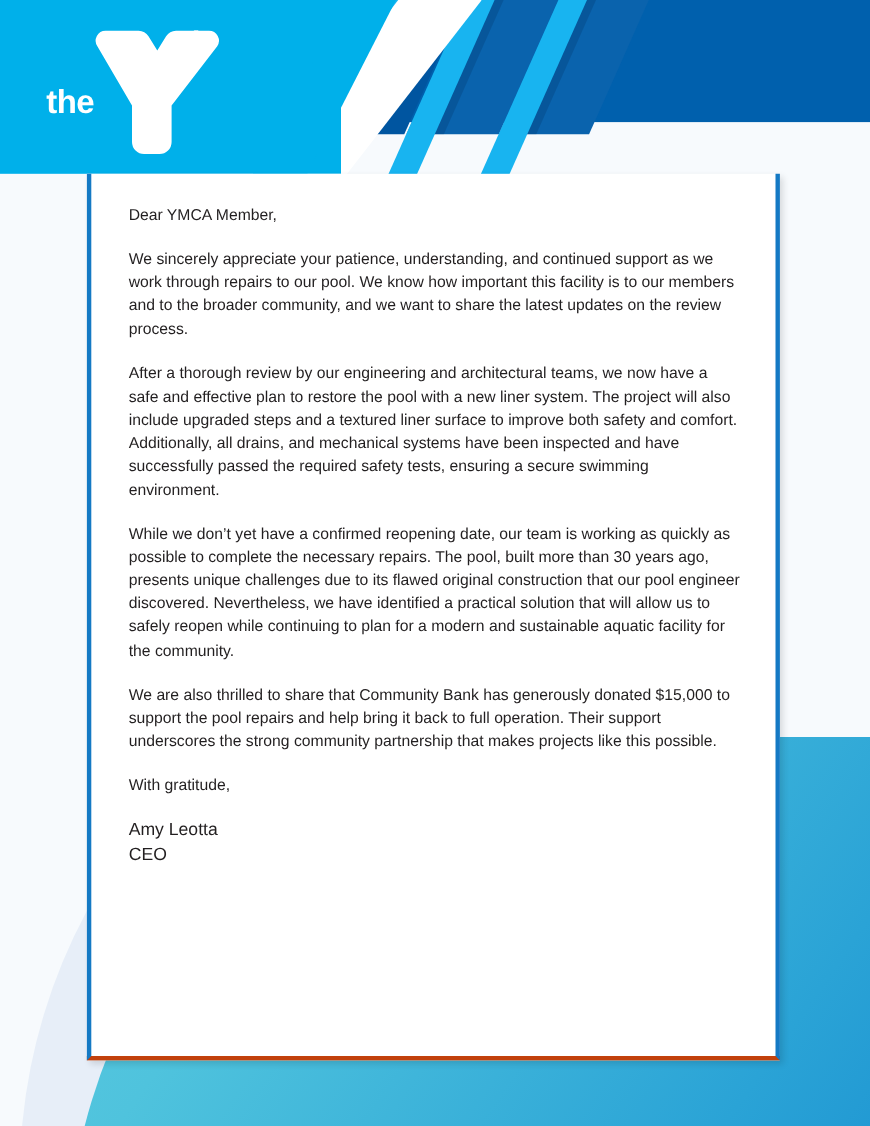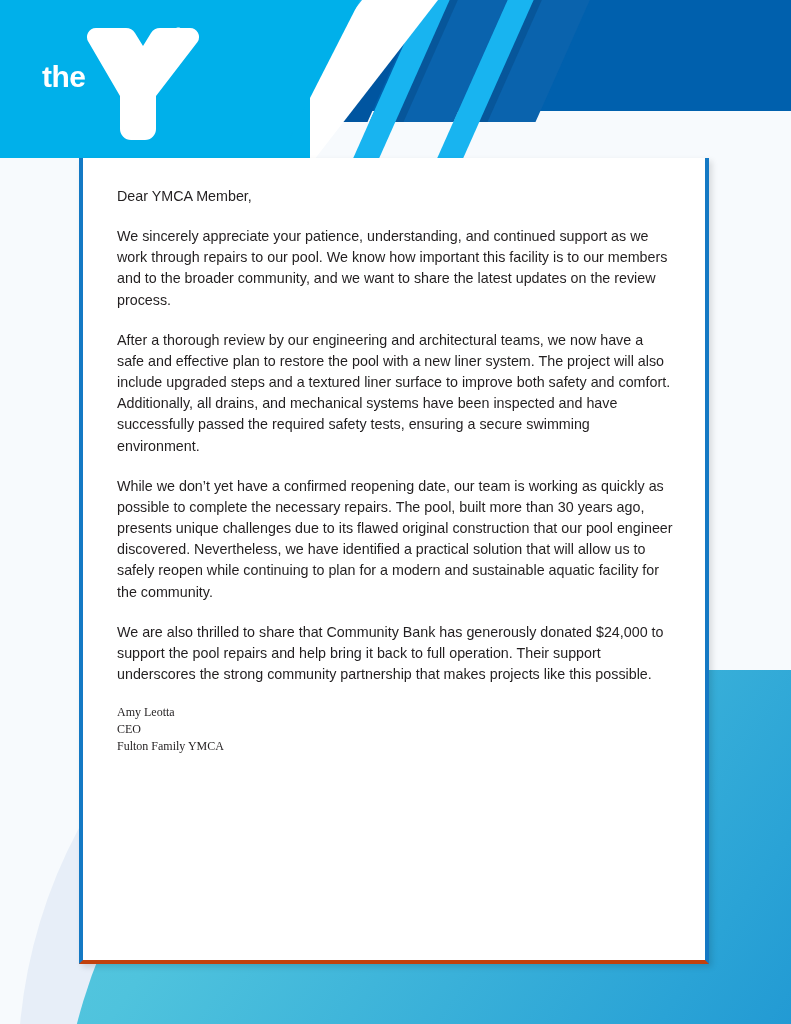--- a/index.html
+++ b/index.html
@@ -125,21 +125,21 @@
   .logo {
     position: absolute;
     left: 38px;
     top: 22px;
     width: 170px;
     height: 125px;
   }
   .logo-the {
     position: absolute;
     left: 4px;
-    top: 38px;
+    top: 55px;
     color: #ffffff;
     font-size: 30px;
     font-weight: 700;
     letter-spacing: -0.5px;
     font-family: "Liberation Sans", sans-serif;
   }
   .logo-y { position: absolute; left: 40px; top: 0px; width: 130px; height: 122px; }
   .logo-reg {
     position: absolute;
     left: 137px;
@@ -180,24 +180,25 @@
   }
   .letter p {
     margin: 0 0 19px 0;
     font-size: 14.3px;
     line-height: 1.48;
     color: #221f20;
     font-family: "Liberation Sans", sans-serif;
   }
   .letter p.tight { margin-bottom: 0; }
   .sig-block {
-    font-size: 12px;
+    margin-top: 19px;
+    font-size: 16px;
     line-height: 1.42;
     color: #221f20;
-    font-family: Liberation Serif, serif;
+    font-family: Liberation Sans, sans-serif;
   }
   .sig-block div { margin: 0; }
 </style>
 </head>
 <body>
 
 <div class="page">
 
   <div class="arc-pale"></div>
   <div class="arc-blue"></div>
@@ -231,22 +232,22 @@
       <span class="logo-ymca">YMCA</span>
     </div>
   </div>
 
   <div class="card">
     <div class="card-inner letter">
       <p>Dear YMCA Member,</p>
       <p>We sincerely appreciate your patience, understanding, and continued support as we work through repairs to our pool. We know how important this facility is to our members and to the broader community, and we want to share the latest updates on the review process.</p>
       <p>After a thorough review by our engineering and architectural teams, we now have a safe and effective plan to restore the pool with a new liner system. The project will also include upgraded steps and a textured liner surface to improve both safety and comfort. Additionally, all drains, and mechanical systems have been inspected and have successfully passed the required safety tests, ensuring a secure swimming environment.</p>
       <p>While we don’t yet have a confirmed reopening date, our team is working as quickly as possible to complete the necessary repairs. The pool, built more than 30 years ago, presents unique challenges due to its flawed original construction that our pool engineer discovered. Nevertheless, we have identified a practical solution that will allow us to safely reopen while continuing to plan for a modern and sustainable aquatic facility for the community.</p>
-      <p>We are also thrilled to share that Community Bank has generously donated $24,000 to support the pool repairs and help bring it back to full operation. Their support underscores the strong community partnership that makes projects like this possible.</p>
+      <p>We are also thrilled to share that Community Bank has generously donated $15,000 to support the pool repairs and help bring it back to full operation. Their support underscores the strong community partnership that makes projects like this possible.</p>
+      <p class="tight">With gratitude,</p>
       <div class="sig-block">
         <div>Amy Leotta</div>
         <div>CEO</div>
-        <div>Fulton Family YMCA</div>
       </div>
     </div>
   </div>
 
 </div>
 
 </body></html>

